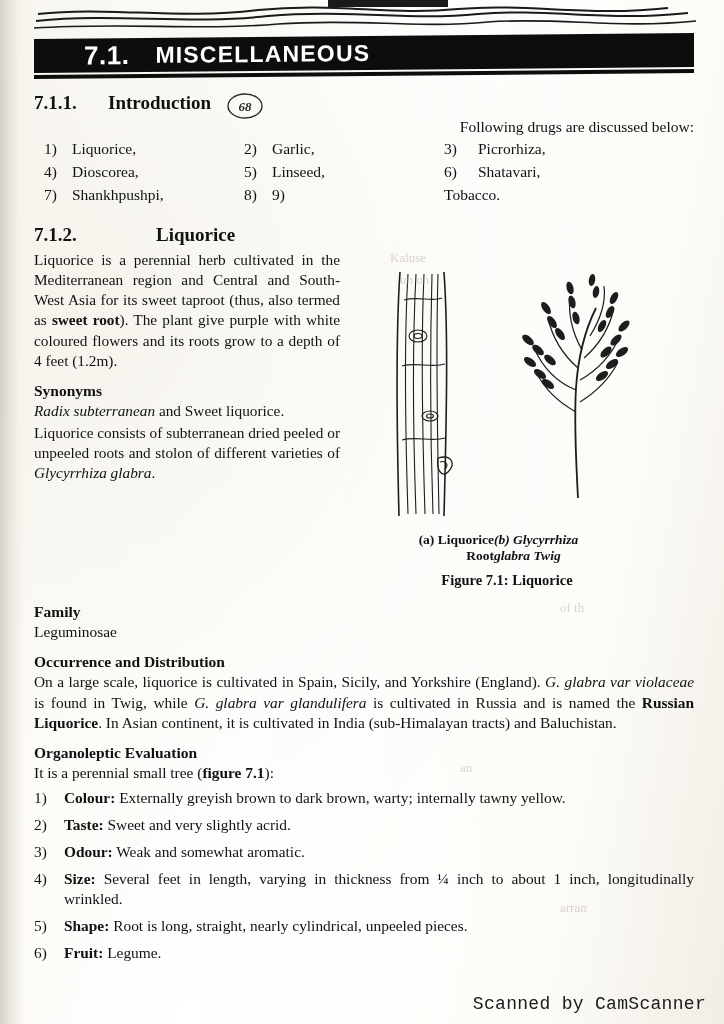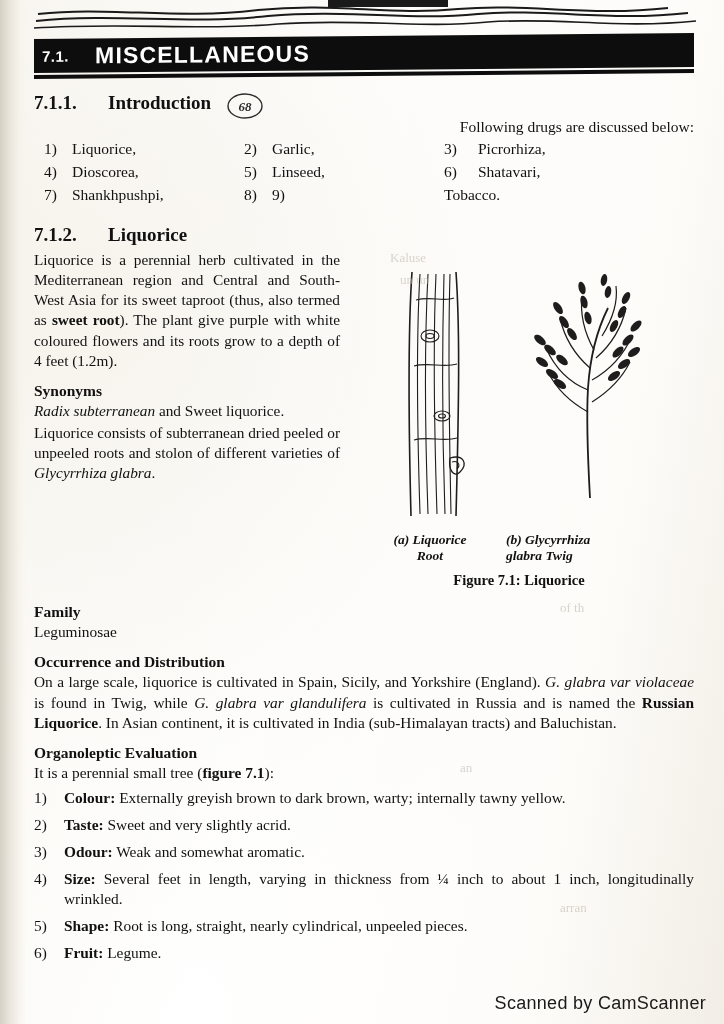--- a/index.html
+++ b/index.html
@@ -51,22 +51,23 @@
     background: #0d0d0d;
     color: #ffffff;
     display: flex;
     align-items: center;
     padding-left: 8px;
     transform: skewY(-0.5deg);
   }
   .chapter-bar .num {
     font-family: "Liberation Sans", sans-serif;
     font-weight: bold;
-    font-size: 15px;
+    font-size: 26px;
     letter-spacing: 0.5px;
+    margin-left: 42px;
   }
   .chapter-bar .title {
     font-family: "Liberation Sans", sans-serif;
     font-weight: bold;
     font-size: 23px;
     letter-spacing: 1.2px;
     margin-left: 26px;
   }
   .bar-underline {
     height: 4px;
@@ -100,21 +101,21 @@
     row-gap: 2px;
     font-size: 15.5px;
     margin-left: 10px;
     margin-top: 2px;
   }
   .drug-grid div { line-height: 1.35; }
 
   
   .two-col {
     display: flex;
-    gap: 14px;
+    gap: 2px;
     margin-top: 10px;
   }
   .col-left { width: 306px; }
   .col-right { width: 330px; position: relative; }
 
   p.body {
     font-size: 15.3px;
     line-height: 1.32;
     margin: 0 0 2px 0;
     text-align: justify;
@@ -130,21 +131,21 @@
     position: relative;
     height: 268px;
     margin-top: 12px;
   }
   .fig-caps {
     display: flex;
     font-size: 13.5px;
     font-weight: bold;
     margin-top: 2px;
   }
-  .fig-caps .c1 { width: 152px; text-align: center; line-height: 1.2; font-style: italic;}
+  .fig-caps .c1 { width: 152px; text-align: right; line-height: 1.2;}
   .fig-caps .c2 { width: 176px; text-align: left; line-height: 1.2;}
   .fig-caps .c2 i { font-style: italic; }
   .fig-title {
     text-align: center;
     font-weight: bold;
     font-size: 14.5px;
     margin-top: 8px;
   }
 
   
@@ -163,21 +164,21 @@
     line-height: 1.3;
   }
   ol.organo li .idx { width: 30px; flex: none; }
   ol.organo li .txt { flex: 1; text-align: justify; }
   ol.organo b { font-weight: bold; }
 
   .scanned {
     position: absolute;
     right: 18px;
     bottom: 10px;
-    font-family: Liberation Sans, sans-serif;
+    font-family: Liberation Mono, monospace;
     font-size: 18px;
     color: #1a1a1a;
     letter-spacing: .3px;
   }
   .ghost {
     position: absolute;
     color: #b9b3a6;
     font-size: 13px;
     opacity: .55;
     font-family: "Liberation Serif", serif;
@@ -233,21 +234,21 @@
     <div>6)</div>
     <div>Shatavari,</div>
 
     <div>7)</div>
     <div>Shankhpushpi,</div>
     <div>8)</div>
     <div>9)</div>
     <div>Tobacco.</div>
   </div>
 
-  <h2 class="sec" style="margin-top:18px;">
+  <h2 class="sec" style="margin-top:18px;gap:48px;">
     <span class="n">7.1.2.</span>
     <span class="t">Liquorice</span>
   </h2>
 
   <div class="two-col" style="margin-top:2px;">
     <div class="col-left">
       <p class="body">
         <span>Liquorice is a perennial herb cultivated in the Mediterranean region and Central and South-West Asia for its sweet taproot (thus, also termed as </span><b>sweet root</b><span>). The plant give purple with white coloured flowers and its roots grow to a depth of 4 feet (1.2m).</span>
       </p>
 

